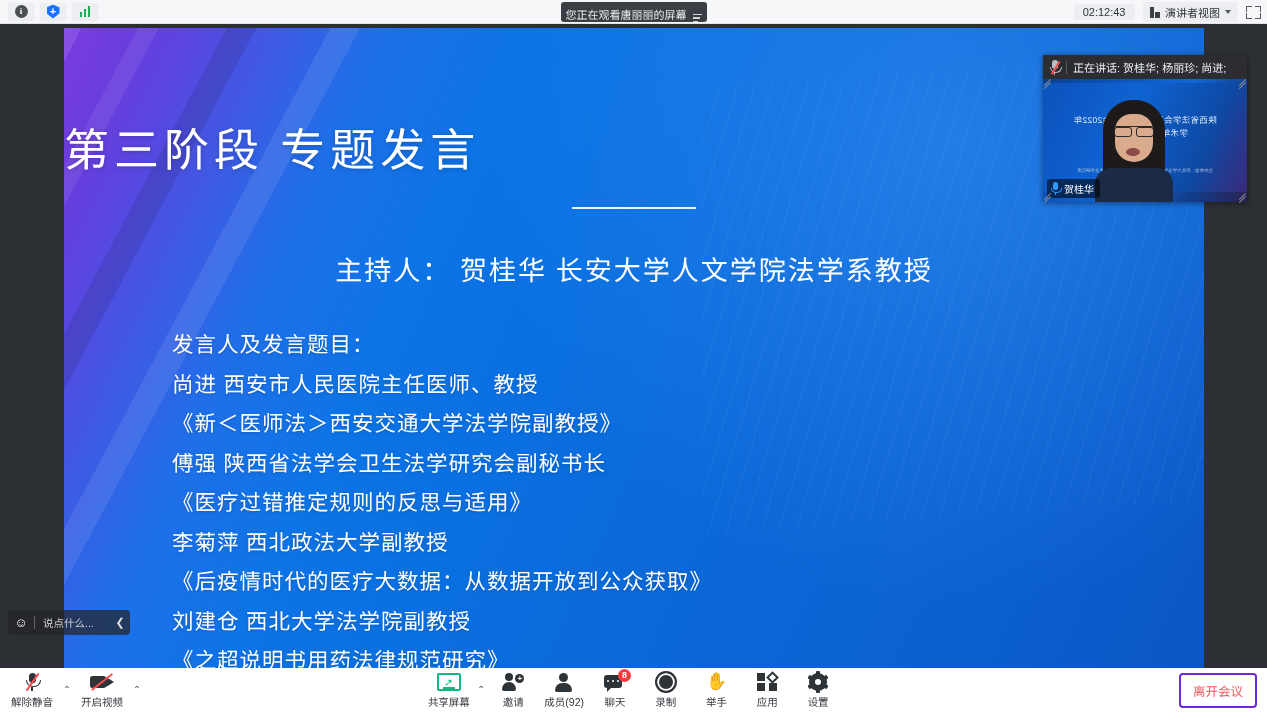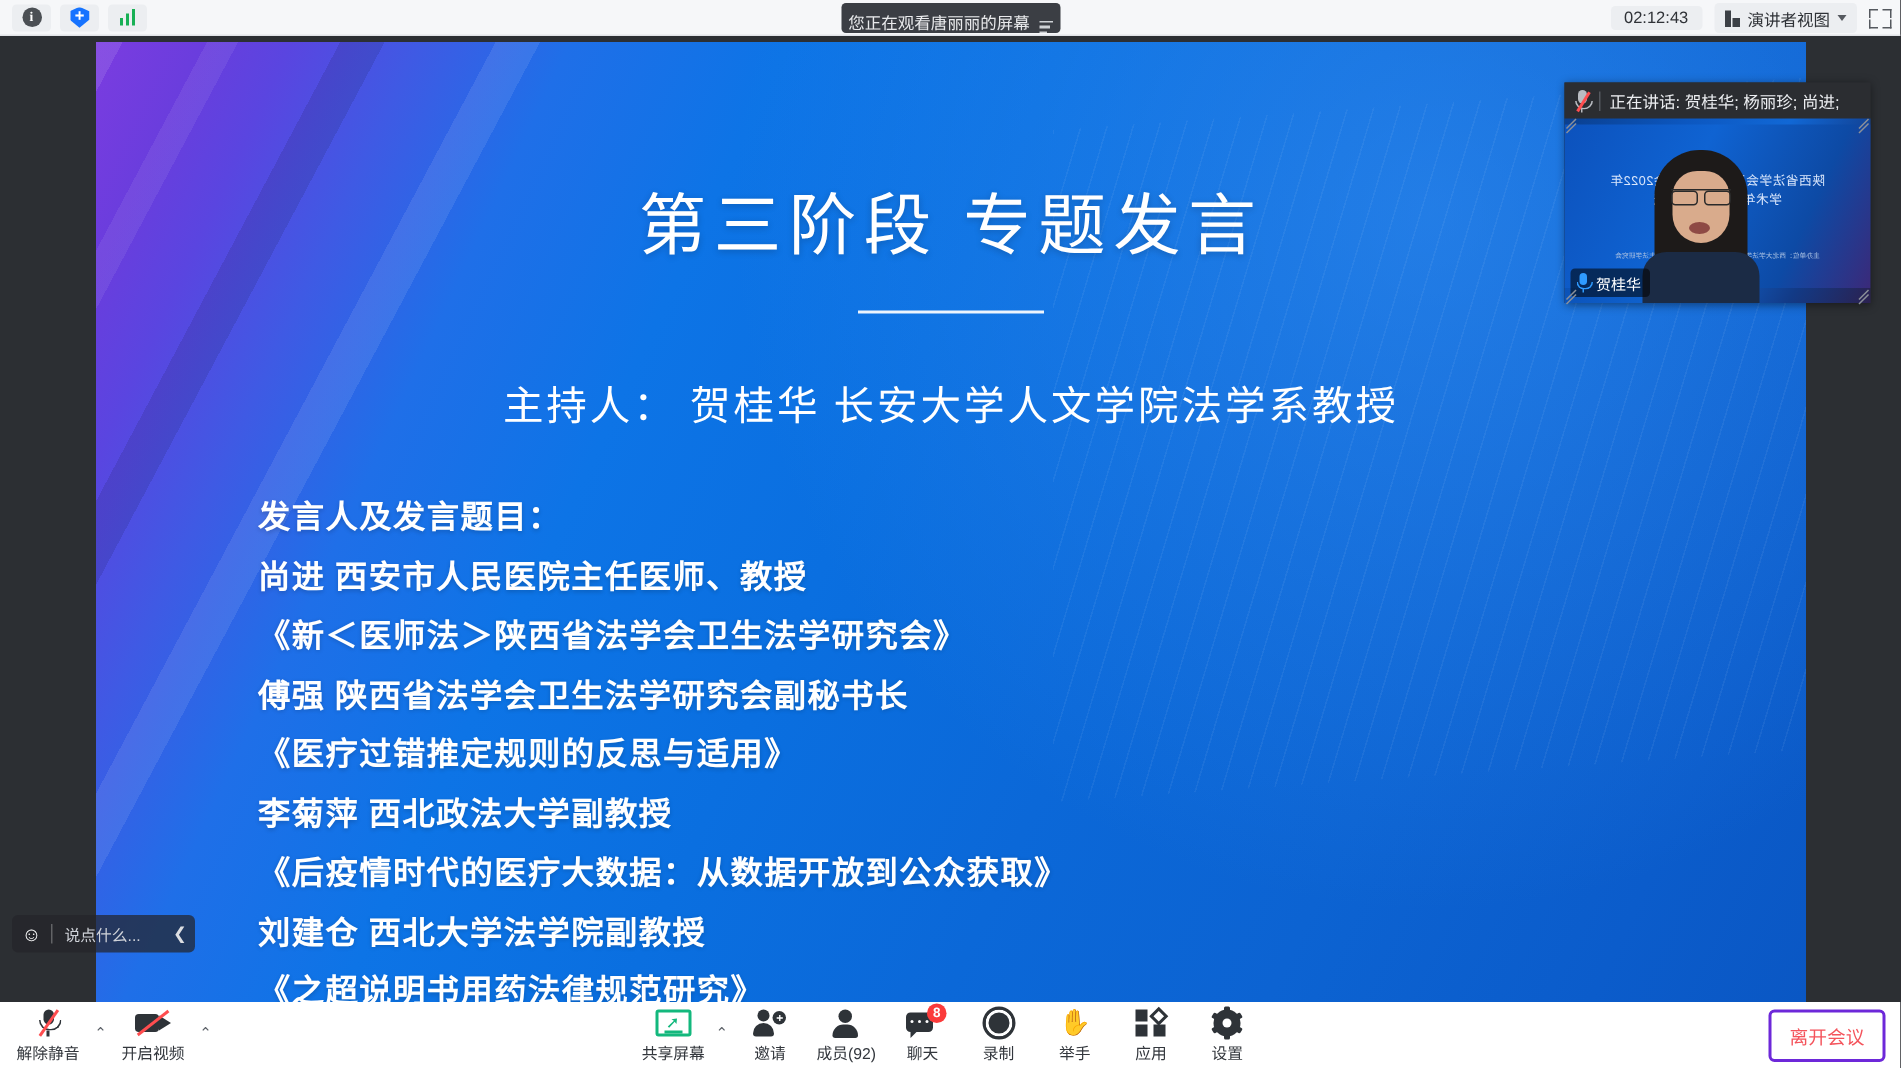--- a/index.html
+++ b/index.html
@@ -99,38 +99,37 @@
   }
   .slide:after{
     content:"";position:absolute;right:-8%;top:6%;width:52%;height:70%;
     background:repeating-linear-gradient(107deg,
       rgba(255,255,255,.055) 0 1px, rgba(255,255,255,0) 1px 17px);
     transform:skewY(-4deg);
   }
   .slide-inner{position:relative;z-index:2;color:#fff;}
 
   .slide-title{
-    text-align:center;margin-top:86px;
+    text-align:left;margin-top:86px;
     font-family:"Liberation Serif","DejaVu Serif",serif;
     font-size:45px;letter-spacing:5px;font-weight:400;
     text-shadow:0 1px 5px rgba(0,0,0,.20);
   }
   .title-rule{
     width:124px;height:2px;background:rgba(255,255,255,.92);
     margin:28px auto 0;
   }
   .host-line{
     text-align:center;margin-top:40px;
     font-family:"Liberation Serif","DejaVu Serif",serif;
     font-size:27px;letter-spacing:2px;
   }
   .cols{
     display:flex;margin-top:38px;padding-left:108px;padding-right:20px;
     font-family:"Liberation Serif","DejaVu Serif",serif;
-    font-weight:bold;
   }
   .col-left{width:540px;}
   .col-right{width:500px;}
   .cols .ln{
     font-size:21.5px;line-height:39.5px;letter-spacing:1px;white-space:nowrap;
     text-shadow:0 1px 3px rgba(0,0,0,.18);
   }
 
   
   .vthumb{
@@ -367,21 +366,21 @@
   <div class="slide">
     <div class="slide-inner">
       <div class="slide-title">第三阶段 专题发言</div>
       <div class="title-rule"></div>
       <div class="host-line">主持人： 贺桂华 长安大学人文学院法学系教授</div>
 
       <div class="cols">
         <div class="col-left">
           <div class="ln">发言人及发言题目：</div>
           <div class="ln">尚进 西安市人民医院主任医师、教授</div>
-          <div class="ln">《新＜医师法＞陕西省法学会卫生法学研究会》</div>
+          <div class="ln">《新＜医师法＞西安交通大学法学院副教授》</div>
           <div class="ln">傅强  陕西省法学会卫生法学研究会副秘书长</div>
           <div class="ln">《医疗过错推定规则的反思与适用》</div>
           <div class="ln">李菊萍 西北政法大学副教授</div>
           <div class="ln">《后疫情时代的医疗大数据：从数据开放到公众获取》</div>
           <div class="ln">刘建仓 西北大学法学院副教授</div>
           <div class="ln">《之超说明书用药法律规范研究》</div>
         </div>
       </div>
     </div>
   </div>

